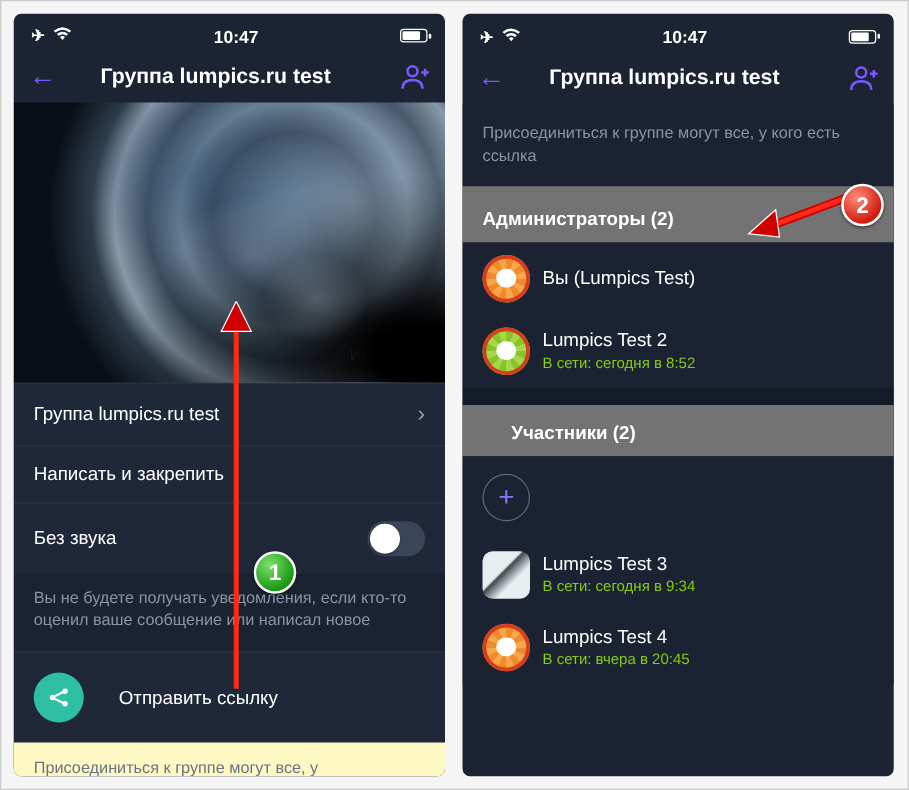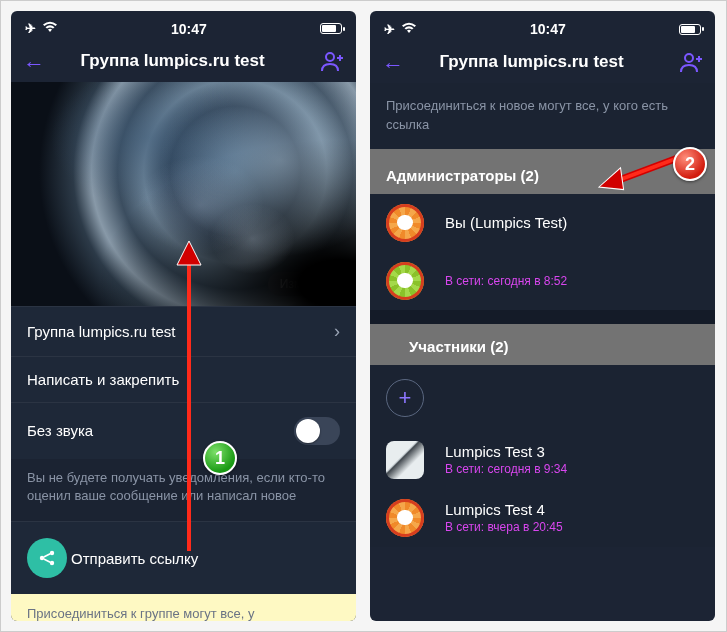--- a/index.html
+++ b/index.html
@@ -86,21 +86,21 @@
     background:#fff; position:absolute; left:2px; top:2px;
     box-shadow:0 1px 2px rgba(0,0,0,.4);
   }
   .hint {
     padding: 10px 16px 16px 16px;
     font-size:13px; color:#8a94a6;
     line-height:1.4;
     background:#1b2332;
   }
   .sharelink-row {
-    display:flex; align-items:center; gap:4px;
+    display:flex; align-items:center; gap:28px;
     padding: 16px; background:#1e2838;
     border-top:1px solid rgba(255,255,255,.06);
     font-size:15px;
   }
   .sharelink-circle {
     width:40px; height:40px; border-radius:50%;
     background:#2ebfa5;
     display:flex; align-items:center; justify-content:center;
     color:#fff; font-size:18px;
   }
@@ -113,27 +113,27 @@
     padding: 14px 16px;
     font-size:13px; color:#8a94a6; line-height:1.45;
     background:#1b2332;
   }
   .section-header {
     padding: 18px 16px 10px 16px;
     font-size:15px; font-weight:600; color:#fff;
     background:#737373;
   }
   .member-row {
-    display:flex; align-items:center; gap:21px;
+    display:flex; align-items:center; gap:10px;
     padding:10px 16px;
     background:#1b2332;
     font-size:15px;
   }
   .member-row .texts { display:flex; flex-direction:column; gap:2px;}
-  .member-row .sub { font-size:12px; color:#d946ef; }
+  .member-row .sub { font-size:12px; color:#84cc16; }
   .avatar { width:38px; height:38px; border-radius:50%; flex-shrink:0; position:relative; overflow:hidden;}
   .av-orange { background: repeating-conic-gradient(from 0deg, #f08a2a 0 22deg, #f5a74a 22deg 45deg); box-shadow: inset 0 0 0 3px #d63d1e; }
   .av-orange::after{content:""; position:absolute; inset:30%; border-radius:50%; background:#fff;}
   .av-green { background: repeating-conic-gradient(from 0deg, #8ac22a 0 22deg, #a4d94a 22deg 45deg); box-shadow: inset 0 0 0 3px #d63d1e;}
   .av-green::after{content:""; position:absolute; inset:30%; border-radius:50%; background:#fff;}
   .av-square { background: linear-gradient(135deg,#e8edef 40%,#b8c0c5 42%,#40474d 44%,#e8edef 65%); border-radius:8px;}
   .addadmin-row, .addmember-row {
     display:flex; align-items:center; gap:14px;
     padding:14px 16px;
     font-size:15px; color:#eff3f8;
@@ -262,32 +262,33 @@
     <div class="topbar-title">Группа lumpics.ru test</div>
     <span class="addperson">
       <svg viewBox="0 0 24 22">
           <circle cx="10" cy="7" r="4" fill="none" stroke="#7b57ff" stroke-width="2"></circle>
           <path d="M2 21 Q2 14 10 14 Q18 14 18 21" fill="none" stroke="#7b57ff" stroke-width="2"></path>
           <path d="M20 5 v6 M17 8 h6" stroke="#7b57ff" stroke-width="2"></path>
         </svg>
     </span>
   </div>
 
-  <div class="info-hint">Присоединиться к новое могут все, у кого есть ссылка</div>
+  <div class="info-hint">Присоединиться к группе могут все, у кого есть ссылка</div>
 
   <div class="section-header">Администраторы (2)</div>
   <div class="member-row">
     <div class="avatar av-orange"></div>
     <div class="texts">
         <span>Вы (Lumpics Test)</span>
       </div>
   </div>
   <div class="member-row">
     <div class="avatar av-green"></div>
     <div class="texts">
+      <span>Lumpics Test 2</span>
       <span class="sub">В сети: сегодня в 8:52</span>
     </div>
   </div>
 
   <div class="gap-block"></div>
 
   <div class="section-header" style="padding-top:14px;padding-left:39px;">Участники (2)</div>
   <div class="addmember-row">
     <div class="plus-circle">+</div>
   </div>

